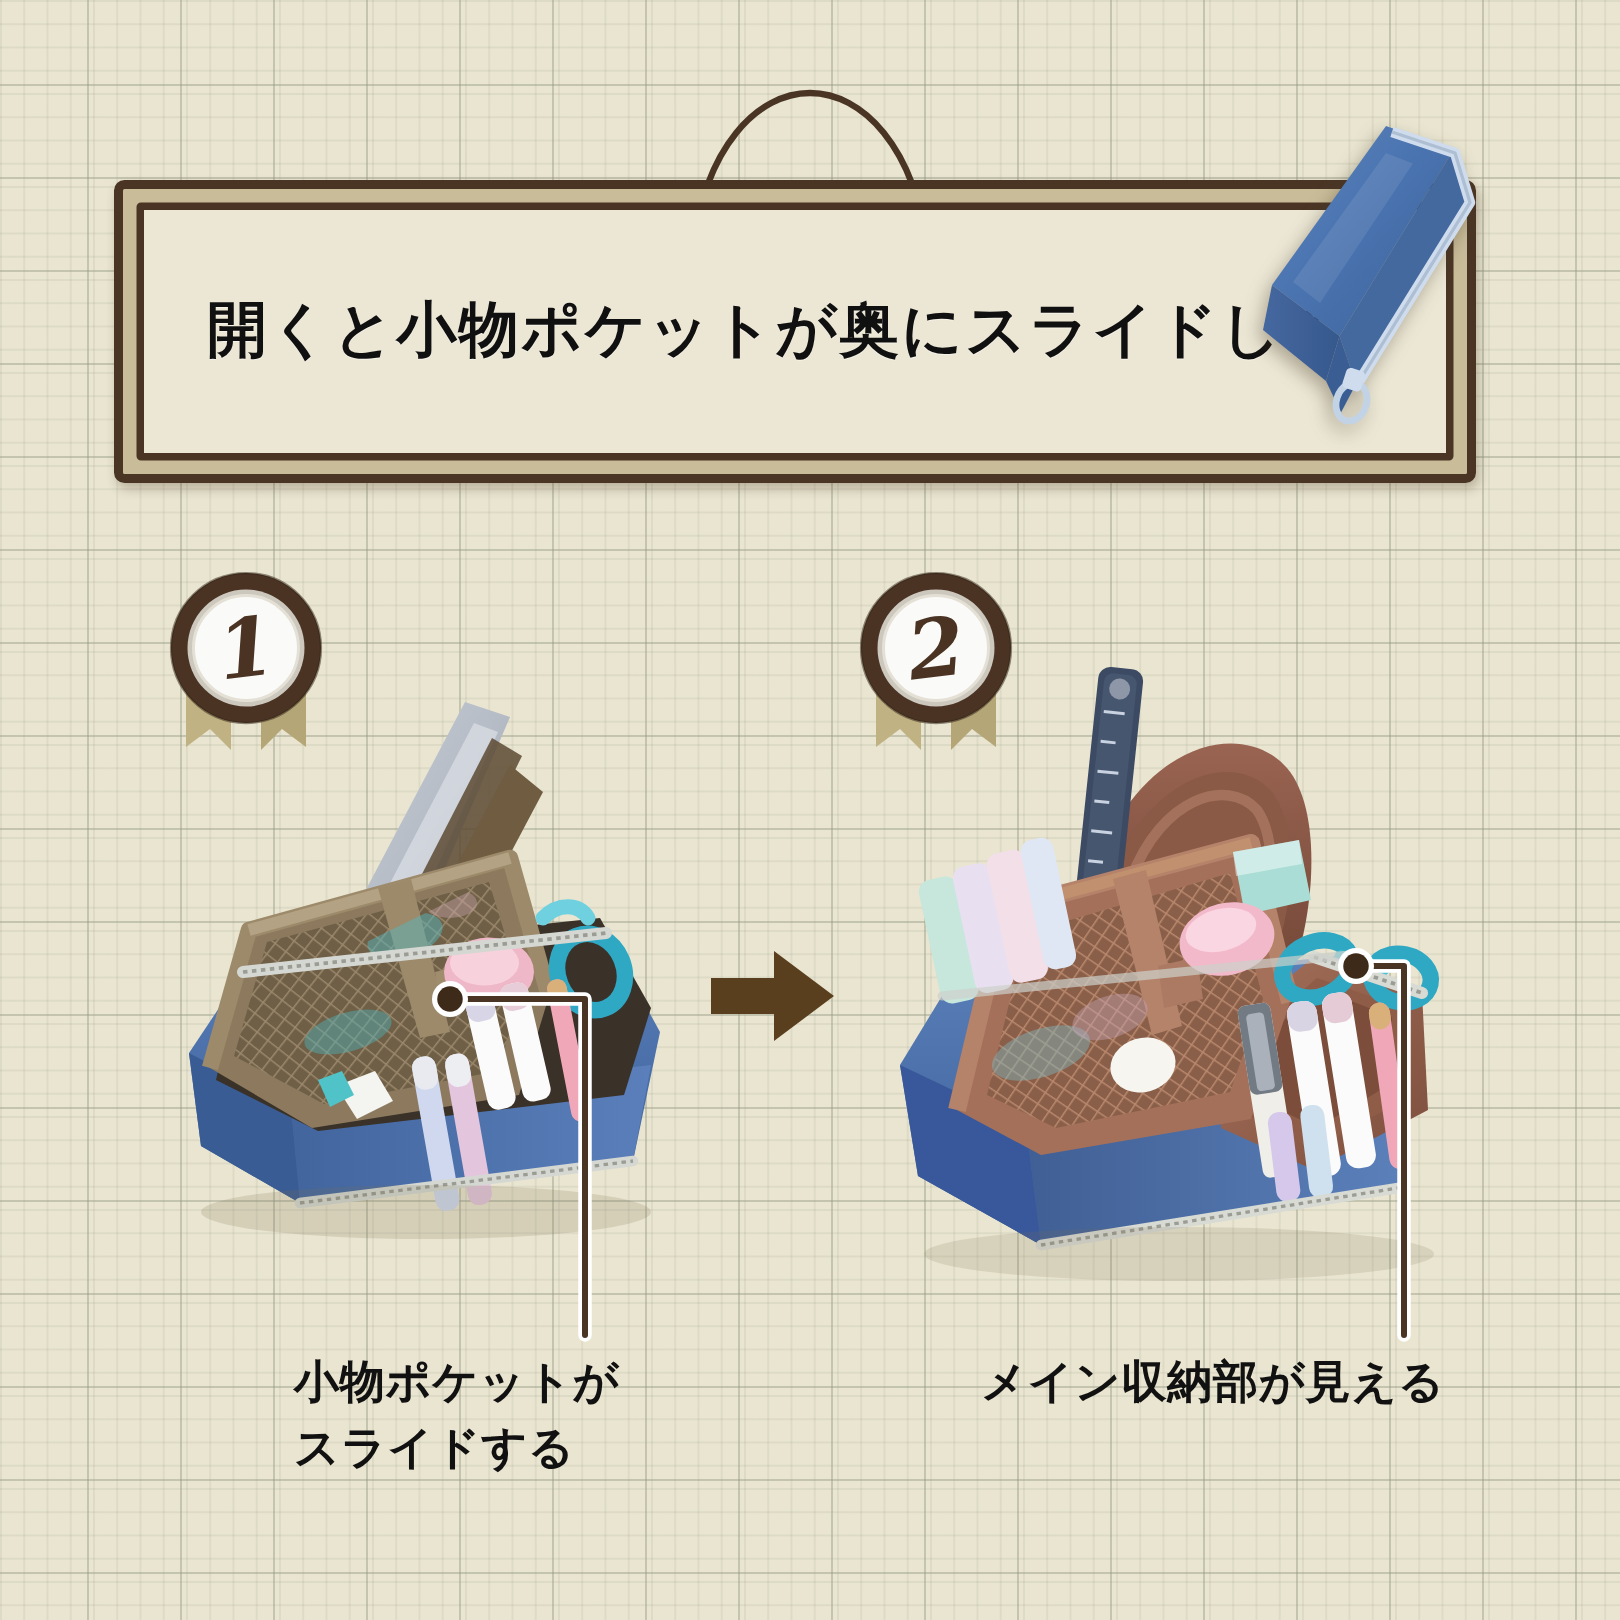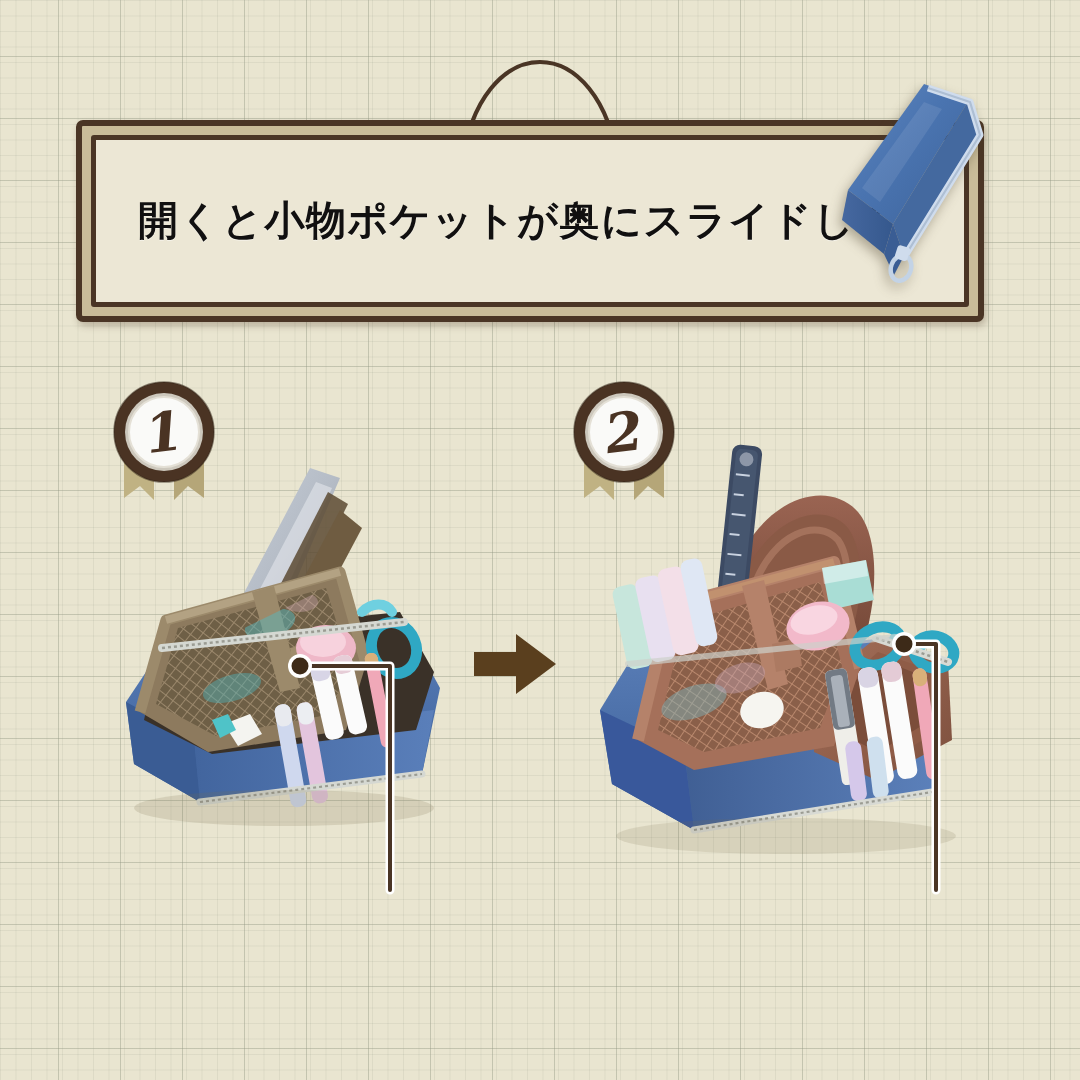--- a/index.html
+++ b/index.html
@@ -438,15 +438,22 @@
     <circle cx="14" cy="18" r="8.5" fill="#3d2a18"></circle>
   </svg>
 
   <svg class="callout" id="callout-2" viewBox="0 0 60 270">
     <path d="M14 16 L46 16 L46 262" fill="none" stroke="#ffffff" stroke-width="9" stroke-linejoin="round" stroke-linecap="round"></path>
     <path d="M14 16 L46 16 L46 262" fill="none" stroke="#4a3525" stroke-width="4" stroke-linejoin="round" stroke-linecap="round"></path>
     <circle cx="14" cy="16" r="12" fill="#ffffff"></circle>
     <circle cx="14" cy="16" r="8.5" fill="#3d2a18"></circle>
   </svg>
 
-
+  <div class="caption" id="caption-1">
+    <div>小物ポケットが</div>
+    <div>スライドする</div>
+  </div>
+
+  <div class="caption" id="caption-2">
+    <div>メイン収納部が見える</div>
+  </div>
 
 </div>
 
 </body></html>

